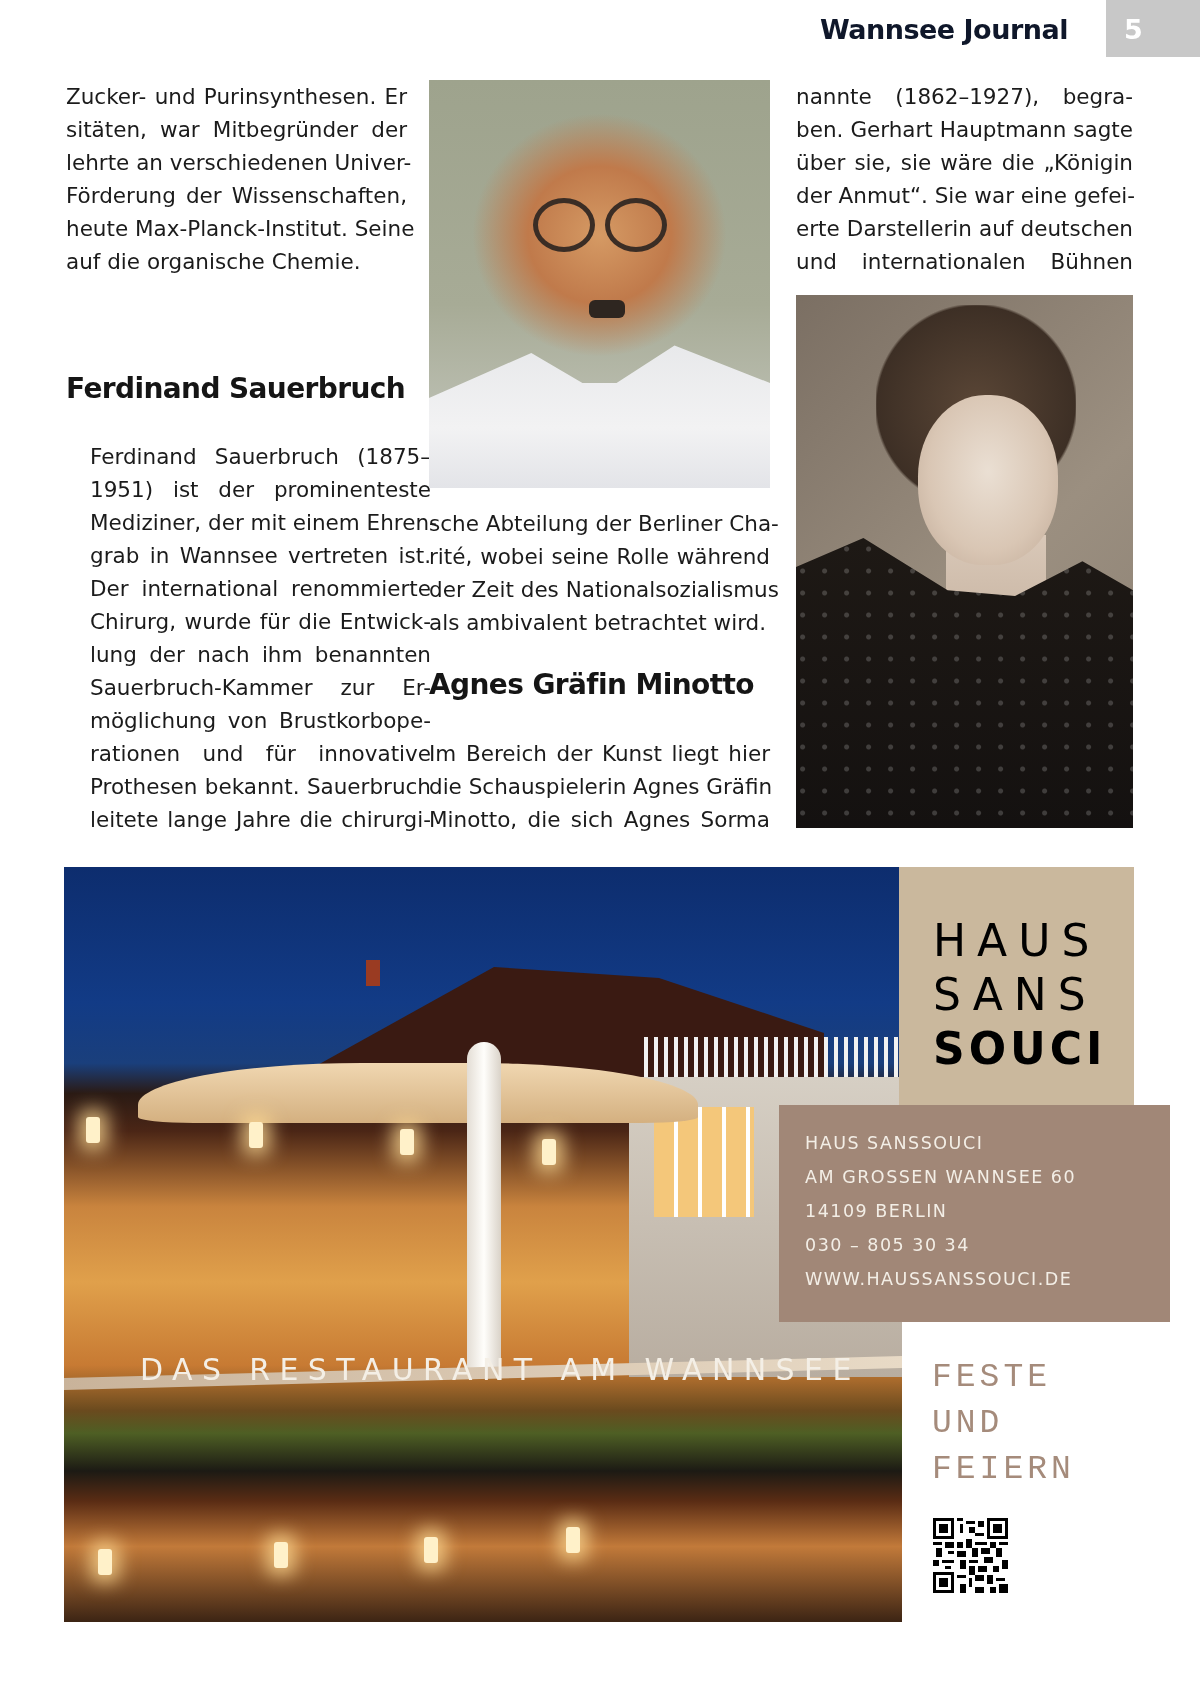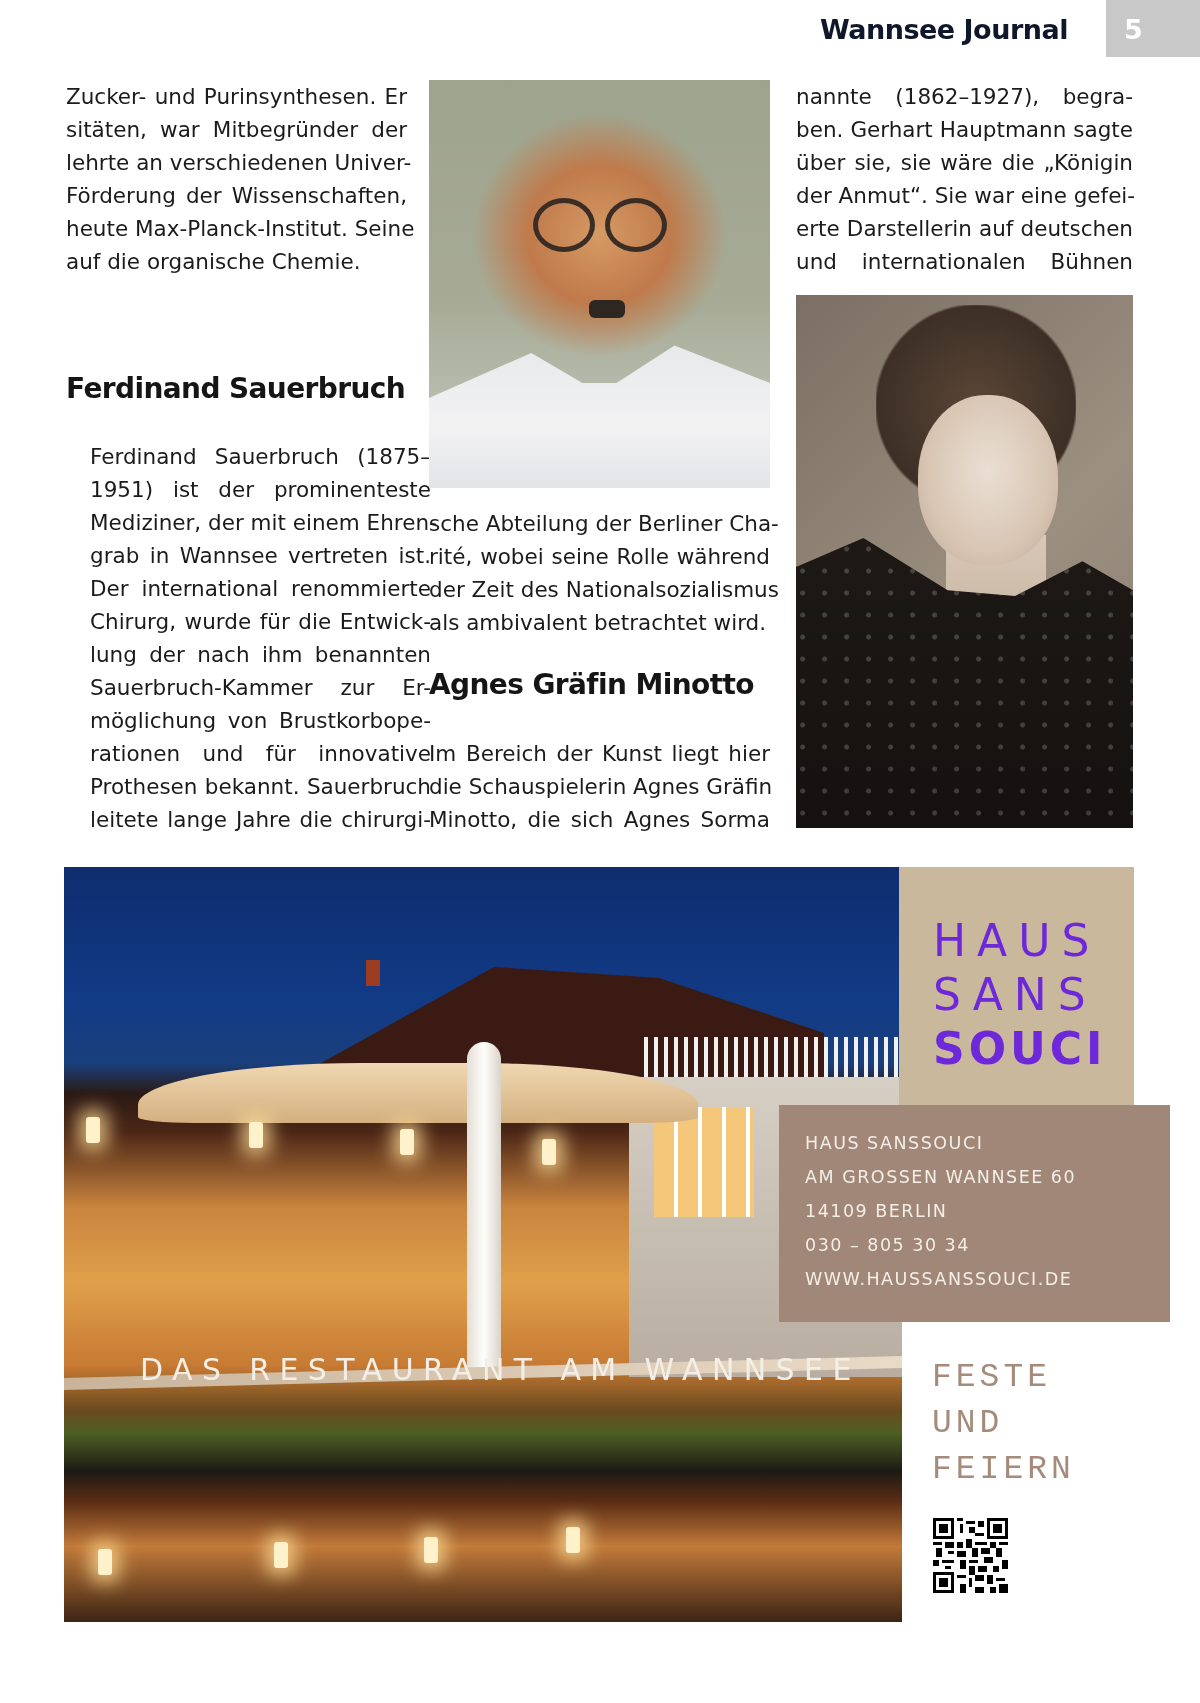--- a/index.html
+++ b/index.html
@@ -72,21 +72,21 @@
       background: linear-gradient(90deg, #e3ddd4, #fffefb, #d9d2c8); border-radius: 20px 20px 6px 6px; }
     .ad-photo .lamp { position: absolute; width: 14px; height: 26px; background: #fff1c9;
       box-shadow: 0 0 18px 8px rgba(255,220,150,0.75); border-radius: 3px; }
     .ad-photo .water { position: absolute; left: 0; right: 0; top: 500px; height: 12px;
       background: linear-gradient(90deg, #c9b39a, #e8dac6); transform: skewY(-1.5deg); }
     .ad-slogan { position: absolute; left: 76px; top: 485px; font-family: "DejaVu Sans", sans-serif;
       font-size: 30px; letter-spacing: 9.4px; color: #f4efe6; white-space: nowrap; }
 
     .ad-brand { left: 899px; top: 867px; width: 235px; height: 238px; background: #cab89d; }
     .ad-brand .brand-line { display: block; position: absolute; left: 34px; font-family: "DejaVu Sans", sans-serif;
-      font-size: 44px; letter-spacing: 11px; color: #6d28d9; line-height: 1; }
+      font-size: 44px; letter-spacing: 11px; color: #000000; line-height: 1; }
 
     .ad-contact { left: 779px; top: 1105px; width: 355px; height: 217px; background: #a18777; padding-left: 36px; }
     .ad-contact .contact-line { position: absolute; left: 26px; font-family: "DejaVu Sans", sans-serif;
       font-size: 17.5px; letter-spacing: 1.5px; color: #f3eee6; white-space: nowrap; }
 
     .ad-tagline { left: 932px; top: 1355px; }
     .ad-tagline .tag-line { display: block; font-family: Liberation Mono, monospace; font-size: 33px;
       letter-spacing: 4px; color: #a58b7b; line-height: 46px; }
 
     .qr { left: 933px; top: 1518px; width: 75px; height: 75px; background: #ffffff; }

